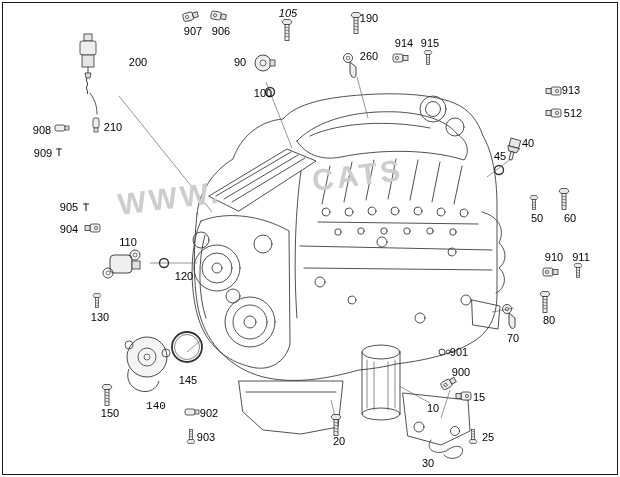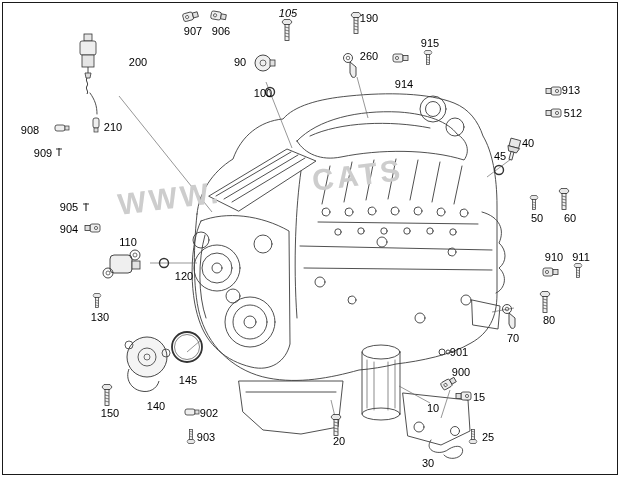--- a/index.html
+++ b/index.html
@@ -143,21 +143,21 @@
   <div id="callouts">
       <div class="part-label" style="left: 118px; top: 62px; margin-left: 20px;">200</div>
       <div class="part-icon" style="left: 88px; top: 64px; transform: translate(-50%, -50%) rotate(0deg);"><svg width="26" height="62" viewBox="0 0 26 62">
           <rect x="9" y="1" width="8" height="7" fill="#e5e5e5" stroke="#333" stroke-width="0.8"></rect>
           <rect x="5" y="8" width="16" height="14" rx="2" fill="#eeeeee" stroke="#333" stroke-width="0.8"></rect>
           <rect x="7" y="22" width="12" height="12" fill="#e5e5e5" stroke="#333" stroke-width="0.8"></rect>
           <path d="M13,34 L13,40" stroke="#333" stroke-width="0.9" fill="none"></path>
           <path d="M10,40 h6 l-1,5 h-4 Z" fill="#dddddd" stroke="#333" stroke-width="0.8"></path>
           <path d="M12,45 C10,48 14,50 12,53 C10,56 14,58 12,61" stroke="#333" fill="none" stroke-width="1"></path>
         </svg></div>
-      <div class="part-label" style="left: 30px; top: 130px; text-align: center;">908</div>
+      <div class="part-label" style="left: 42px; top: 130px; text-align: center;">908</div>
       <div class="part-icon" style="left: 62px; top: 128px; transform: translate(-50%, -50%) rotate(0deg);"><svg width="16" height="10" viewBox="0 0 16 10">
           <rect x="1" y="2" width="10" height="6" rx="2" fill="#eeeeee" stroke="#333" stroke-width="0.8"></rect>
           <rect x="11" y="3" width="4" height="4" fill="#dddddd" stroke="#333" stroke-width="0.7"></rect>
         </svg></div>
       <div class="part-label" style="left: 113px; top: 127px;">210</div>
       <div class="part-icon" style="left: 96px; top: 125px; transform: translate(-50%, -50%) rotate(90deg);"><svg width="16" height="10" viewBox="0 0 16 10">
           <rect x="1" y="2" width="10" height="6" rx="2" fill="#eeeeee" stroke="#333" stroke-width="0.8"></rect>
           <rect x="11" y="3" width="4" height="4" fill="#dddddd" stroke="#333" stroke-width="0.7"></rect>
         </svg></div>
       <div class="part-label" style="left: 43px; top: 153px;">909</div>
@@ -197,21 +197,21 @@
           <polygon points="1,3 3,0.5 9,0.5 11,3 9,5.5 3,5.5" fill="#e8e8e8" stroke="#333" stroke-width="0.8"></polygon>
           <rect x="4" y="5.5" width="4" height="16" fill="#f2f2f2" stroke="#333" stroke-width="0.8"></rect>
           <path d="M4,8 L8,9 M4,11 L8,12 M4,14 L8,15 M4,17 L8,18" stroke="#333" stroke-width="0.6" fill="none"></path>
         </svg></div>
       <div class="part-label" style="left: 369px; top: 56px;">260</div>
       <div class="part-icon" style="left: 352px; top: 66px; transform: translate(-50%, -50%) rotate(0deg);"><svg width="20" height="26" viewBox="0 0 20 26">
           <circle cx="6" cy="5" r="4.5" fill="none" stroke="#333" stroke-width="0.9"></circle>
           <circle cx="6" cy="5" r="1.8" fill="none" stroke="#333" stroke-width="0.7"></circle>
           <path d="M8,9 L14,14 L14,22 C14,24 12,25 10,24 L8,20 Z" fill="#eeeeee" stroke="#333" stroke-width="0.9"></path>
         </svg></div>
-      <div class="part-label" style="left: 404px; top: 43px; margin-top: 41px;">914</div>
+      <div class="part-label" style="left: 404px; top: 43px;">914</div>
       <div class="part-icon" style="left: 401px; top: 58px; transform: translate(-50%, -50%) rotate(0deg);"><svg width="18" height="14" viewBox="0 0 18 14">
           <rect x="1" y="3" width="10" height="8" rx="2" fill="#eeeeee" stroke="#333" stroke-width="0.8"></rect>
           <rect x="11" y="4.5" width="5" height="5" fill="#e0e0e0" stroke="#333" stroke-width="0.8"></rect>
           <circle cx="5" cy="7" r="1.6" fill="none" stroke="#333" stroke-width="0.7"></circle>
         </svg></div>
       <div class="part-label" style="left: 430px; top: 43px;">915</div>
       <div class="part-icon" style="left: 428px; top: 58px; transform: translate(-50%, -50%) rotate(0deg);"><svg width="9" height="16" viewBox="0 0 9 16">
           <polygon points="0.5,2.5 2,0.5 7,0.5 8.5,2.5 7,4.5 2,4.5" fill="#e8e8e8" stroke="#333" stroke-width="0.7"></polygon>
           <rect x="3" y="4.5" width="3" height="10" fill="#f2f2f2" stroke="#333" stroke-width="0.7"></rect>
           <path d="M3,7 L6,7.8 M3,9.5 L6,10.3 M3,12 L6,12.8" stroke="#333" stroke-width="0.5" fill="none"></path>
@@ -302,21 +302,21 @@
           <polygon points="0.5,2.5 2,0.5 7,0.5 8.5,2.5 7,4.5 2,4.5" fill="#e8e8e8" stroke="#333" stroke-width="0.7"></polygon>
           <rect x="3" y="4.5" width="3" height="10" fill="#f2f2f2" stroke="#333" stroke-width="0.7"></rect>
           <path d="M3,7 L6,7.8 M3,9.5 L6,10.3 M3,12 L6,12.8" stroke="#333" stroke-width="0.5" fill="none"></path>
         </svg></div>
       <div class="part-label" style="left: 110px; top: 413px;">150</div>
       <div class="part-icon" style="left: 107px; top: 396px; transform: translate(-50%, -50%) rotate(0deg);"><svg width="12" height="24" viewBox="0 0 12 24">
           <polygon points="1,3 3,0.5 9,0.5 11,3 9,5.5 3,5.5" fill="#e8e8e8" stroke="#333" stroke-width="0.8"></polygon>
           <rect x="4" y="5.5" width="4" height="16" fill="#f2f2f2" stroke="#333" stroke-width="0.8"></rect>
           <path d="M4,8 L8,9 M4,11 L8,12 M4,14 L8,15 M4,17 L8,18" stroke="#333" stroke-width="0.6" fill="none"></path>
         </svg></div>
-      <div class="part-label" style="left: 156px; top: 406px;">140</div>
+      <div class="part-label" style="left: 156px; top: 406px; font-family: Liberation Mono, monospace;">140</div>
       <div class="part-icon" style="left: 148px; top: 364px; transform: translate(-50%, -50%) rotate(0deg);"><svg width="54" height="62" viewBox="0 0 54 62">
           <circle cx="26" cy="24" r="20" fill="#f4f4f4" stroke="#333" stroke-width="0.9"></circle>
           <circle cx="26" cy="24" r="9" fill="none" stroke="#333" stroke-width="0.8"></circle>
           <circle cx="26" cy="24" r="3" fill="none" stroke="#333" stroke-width="0.7"></circle>
           <path d="M8,36 C4,46 10,56 20,58 C28,60 36,56 38,48" fill="none" stroke="#333" stroke-width="0.9"></path>
           <circle cx="45" cy="20" r="4" fill="none" stroke="#333" stroke-width="0.8"></circle>
           <circle cx="8" cy="12" r="4" fill="none" stroke="#333" stroke-width="0.8"></circle>
         </svg></div>
       <div class="part-label" style="left: 188px; top: 380px;">145</div>
       <div class="part-icon" style="left: 187px; top: 347px; transform: translate(-50%, -50%) rotate(0deg);"><svg width="34" height="34" viewBox="0 0 34 34">

